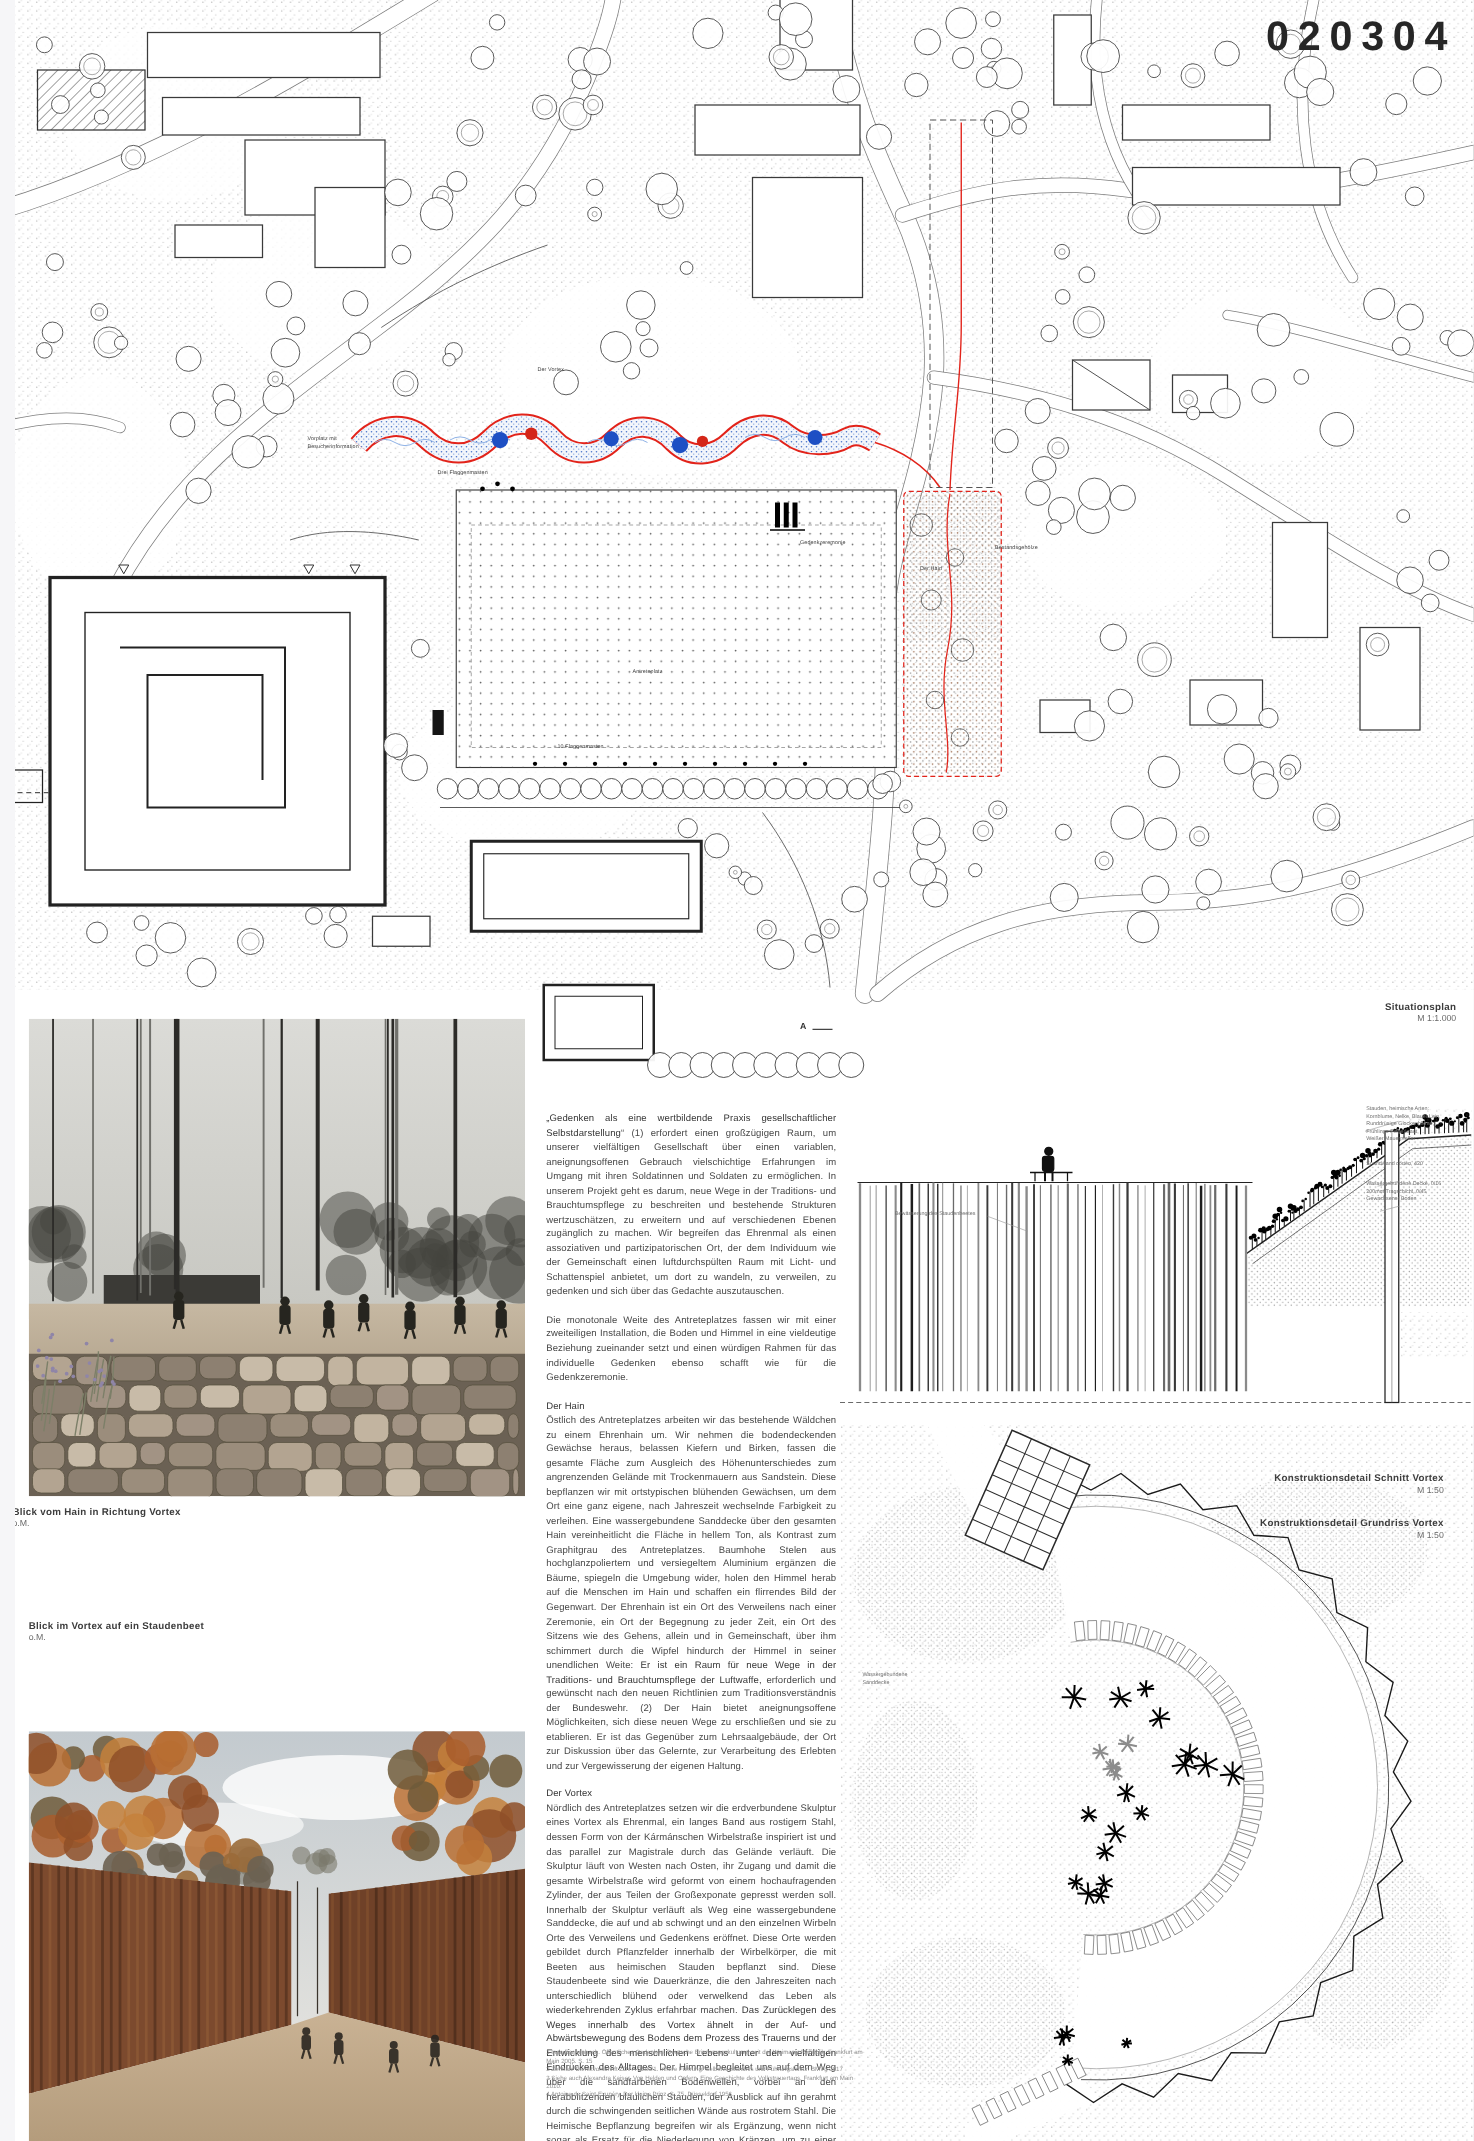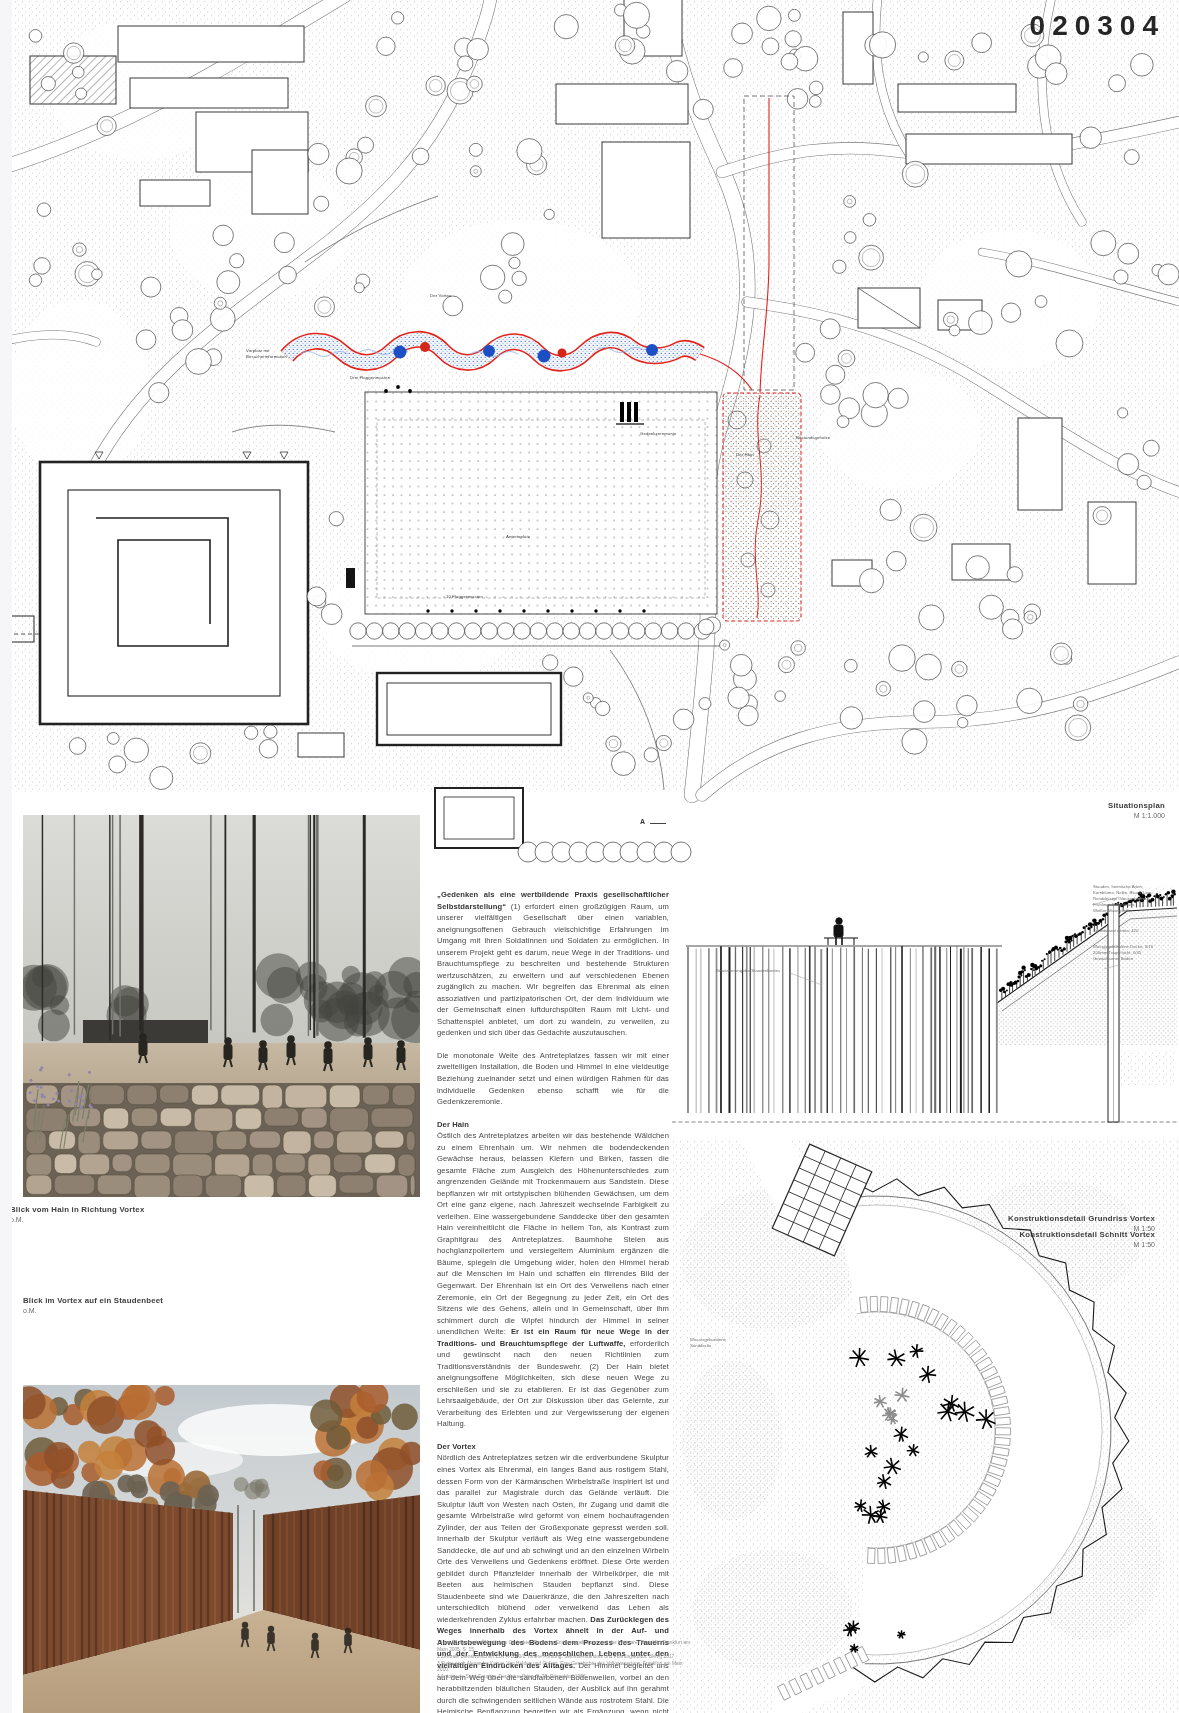--- a/index.html
+++ b/index.html
@@ -1,33 +1,33 @@
 <!DOCTYPE html>
 <html><head>
 <meta charset="utf-8">
 <style>
   html,body{margin:0;padding:0;background:#e9e9ed;}
   .board{position:relative;width:1179px;height:1713px;background:#ffffff;overflow:hidden;
          font-family:"Liberation Sans",sans-serif;color:#3c3c3c;}
   .abs{position:absolute;}
   .gutter{left:0;top:0;width:12px;height:1713px;background:#f6f6f8;}
-  .code{top:10px;right:14px;font-size:28px;font-weight:bold;letter-spacing:7px;color:#262626;}
+  .code{top:10px;right:14px;font-size:33px;font-weight:bold;letter-spacing:7px;color:#262626;}
   .rcap{text-align:right;margin-top:32px;}
   .capt{font-size:7.8px;font-weight:bold;color:#3d3d3d;letter-spacing:.03em;}
   .caps{font-size:7px;color:#6a6a6a;margin-top:2px;}
   .sitcap{right:14px;top:769px;width:170px;}
-  .schnittcap{right:24px;top:1198px;width:220px;}
+  .schnittcap{right:24px;top:1146px;width:220px;}
   .grundcap{right:24px;top:1182px;width:230px;}
   .photocap1{left:10px;top:1205px;width:300px;}
   .photocap2{left:23px;top:1296px;width:300px;}
   .article{left:437px;top:889px;width:232px;font-size:7.6px;line-height:1.52;
            text-align:justify;color:#474747;letter-spacing:.012em;}
   .art-p{margin:0 0 11px 0;}
   .art-h{font-weight:bold;color:#353535;margin:0;}
-  .b{font-weight:bold;color:#353535;}
+  .b{font-weight:normal;color:#353535;}
   .foot{left:437px;top:1640px;width:256px;font-size:4.9px;line-height:1.4;color:#909090;}
   .foot div{margin:0;}
   .tiny{font-size:4.3px;line-height:5.6px;color:#3e3e3e;letter-spacing:.02em;}
   .ann{font-size:4.3px;line-height:5.9px;color:#6f6f6f;}
   .marker-a{left:640px;top:818px;font-size:7px;font-weight:bold;color:#333;}
   .marker-line{left:650px;top:823px;width:16px;border-top:1px solid #444;height:0;}
   svg{display:block;}
 </style>
 </head>
 <body>

